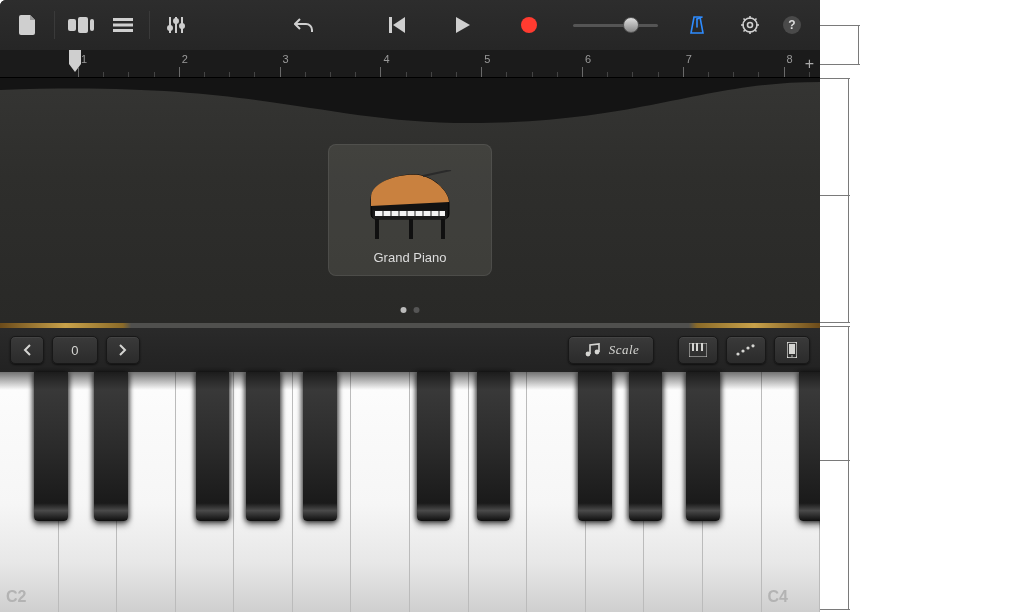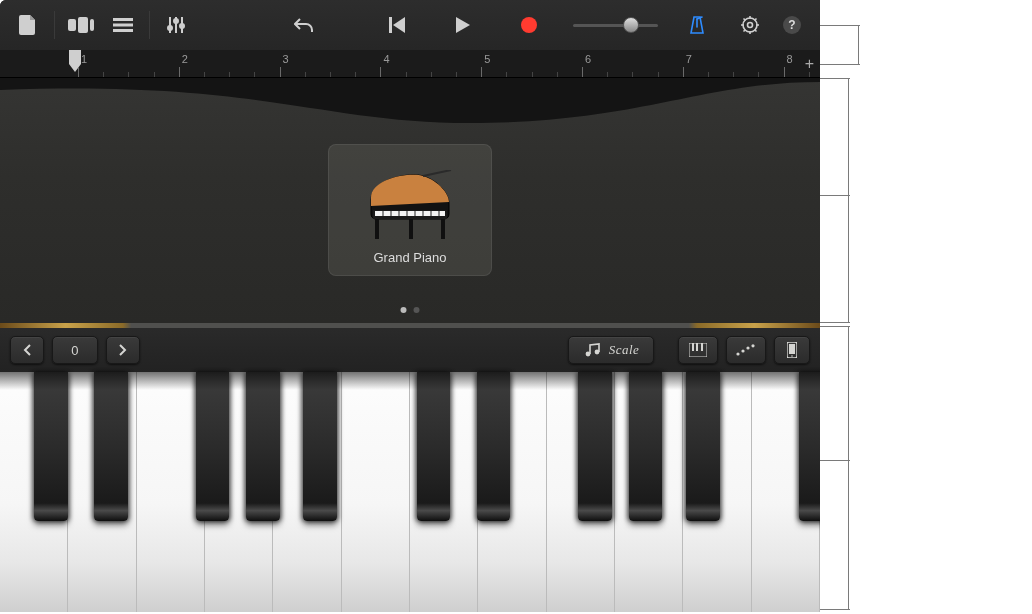--- a/index.html
+++ b/index.html
@@ -402,32 +402,38 @@
           <rect width="10" height="16" rx="2" fill="none" stroke="#d5d5d2" stroke-width="1.4"></rect>
           <rect x="2" y="2" width="6" height="10"></rect>
           <circle cx="5" cy="14" r=".8"></circle>
         </svg>
     </div>
   </div>
 
   <div class="keys">
     <div class="shade"></div>
 
-    <div class="white"></div>
-    <div class="white"></div>
-    <div class="white"></div>
-    <div class="white"></div>
-    <div class="white"></div>
-    <div class="white"></div>
-    <div class="white"></div>
-    <div class="white"></div>
-    <div class="white"></div>
-    <div class="white"></div>
-    <div class="white"></div>
-    <div class="white"></div>
+    <div class="white">
+        <span class="lbl">C2</span>
+      </div>
+    <div class="white"></div>
+    <div class="white"></div>
+    <div class="white"></div>
+    <div class="white"></div>
+    <div class="white"></div>
+    <div class="white"></div>
+    <div class="white"></div>
+    <div class="white"></div>
+    <div class="white"></div>
+    <div class="white"></div>
+    <div class="white"></div>
+    <div class="white"></div>
+    <div class="white">
+        <span class="lbl">C4</span>
+      </div>
   <div class="black" style="left: 4.13333%;"></div>
       <div class="black" style="left: 11.4667%;"></div>
       <div class="black" style="left: 23.8667%;"></div>
       <div class="black" style="left: 30%;"></div>
       <div class="black" style="left: 37%;"></div>
       <div class="black" style="left: 50.8%;"></div>
       <div class="black" style="left: 58.1333%;"></div>
       <div class="black" style="left: 70.5333%;"></div>
       <div class="black" style="left: 76.6667%;"></div>
       <div class="black" style="left: 83.6667%;"></div>

